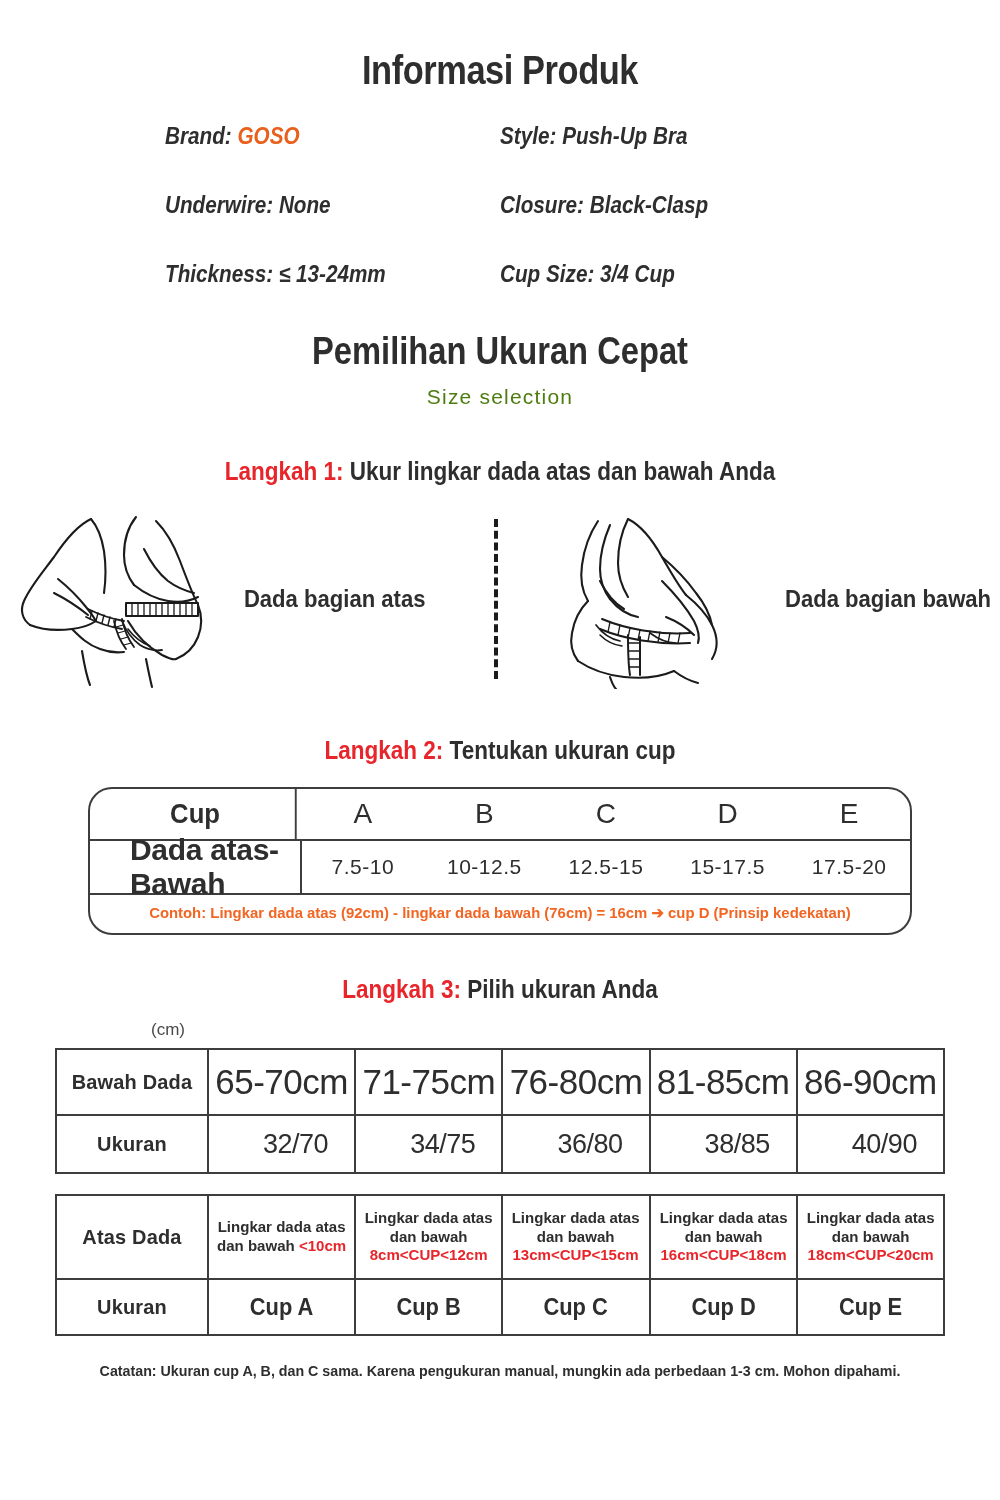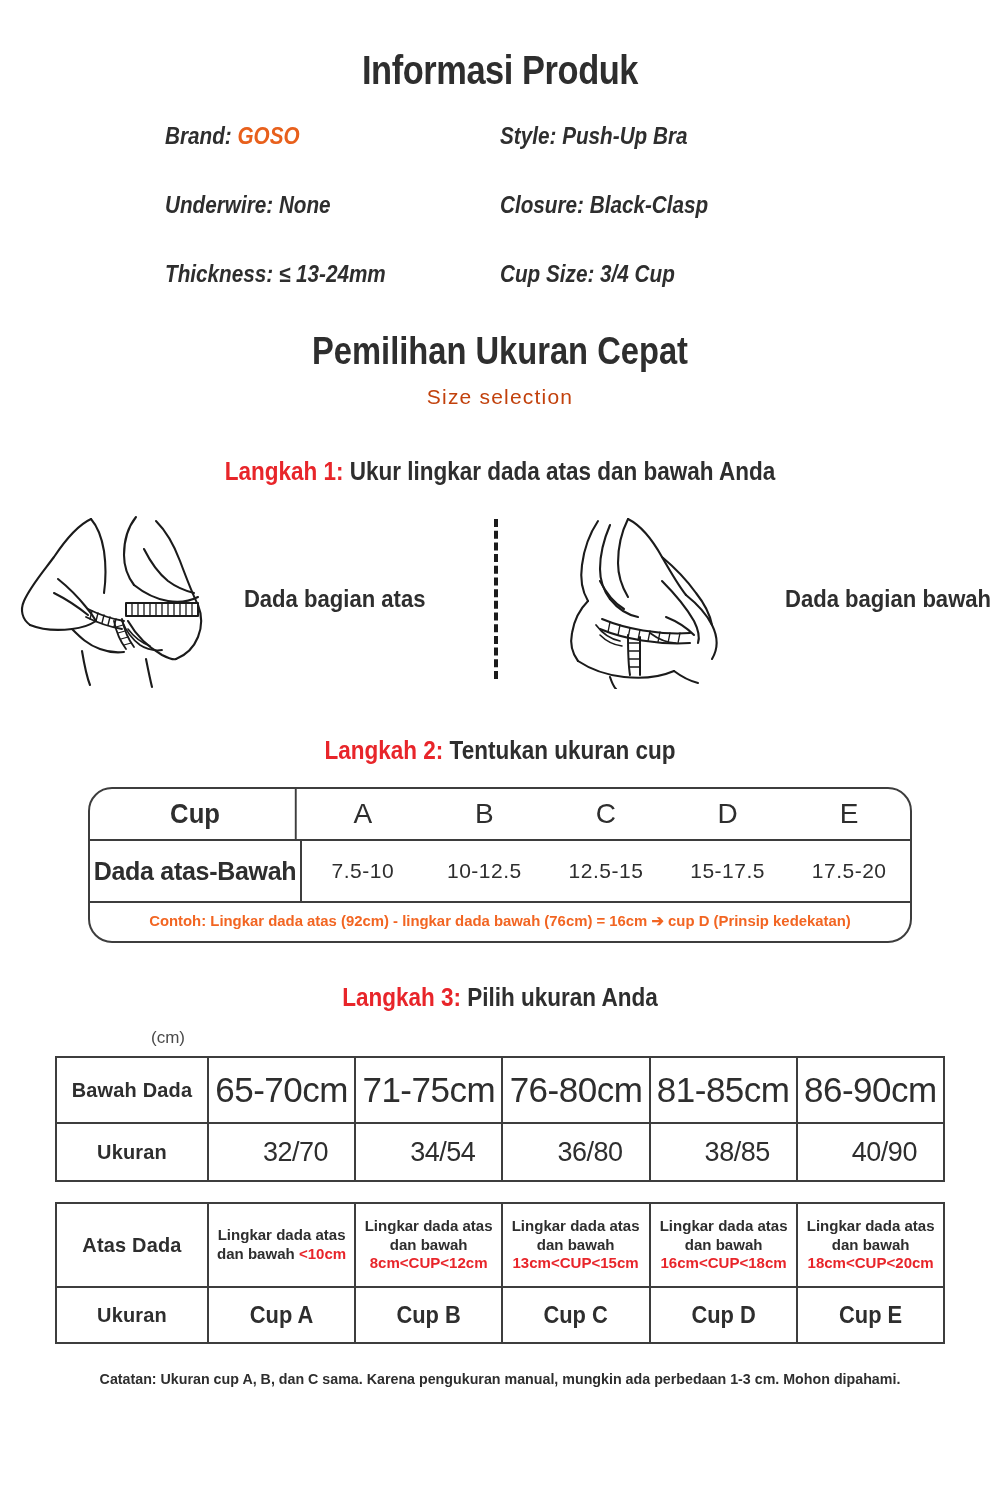--- a/index.html
+++ b/index.html
@@ -52,21 +52,21 @@
     text-align:center;
     font-size:38px;
     font-weight:bold;
     color:#2e2e2e;
     margin-top:42px;
     transform:scaleX(0.86);
   }
   .section-sub{
     text-align:center;
     font-size:21px;
-    color:#c2410c;
+    color:#4d7c0f;
     letter-spacing:1.2px;
     margin-top:12px;
     font-weight:normal;
   }
 
   
   .step-head{
     text-align:center;
     font-size:25px;
     font-weight:bold;
@@ -118,21 +118,21 @@
   .t2-label{
     width:212px;
     flex:0 0 212px;
     border-right:2px solid #3d3d3d;
     display:flex;align-items:center;justify-content:center;
     font-weight:bold;
     color:#2e2e2e;
     box-sizing:border-box;
   }
   .t2-head .t2-label{font-size:27px;height:50px;transform:scaleX(0.95);}
-  .t2-data .t2-label{font-size:25px;height:60px;letter-spacing:-0.3px;}
+  .t2-data .t2-label{font-size:30px;height:52px;letter-spacing:-0.3px;padding-left:40px;}
   .t2-cells{flex:1;display:flex;}
   .t2-cell{
     flex:1;
     display:flex;align-items:center;justify-content:center;
     color:#2e2e2e;
   }
   .t2-head .t2-cell{font-size:28px;font-weight:normal;}
   .t2-data .t2-cell{font-size:21px;font-weight:normal;letter-spacing:0.5px;}
   .t2-note{
     text-align:center;
@@ -388,21 +388,21 @@
       <td class="lab">Bawah Dada</td>
       <td class="val">65-70cm</td>
       <td class="val">71-75cm</td>
       <td class="val">76-80cm</td>
       <td class="val">81-85cm</td>
       <td class="val">86-90cm</td>
     </tr>
     <tr>
       <td class="lab">Ukuran</td>
       <td class="sz">32/70</td>
-      <td class="sz">34/54</td>
+      <td class="sz">34/75</td>
       <td class="sz">36/80</td>
       <td class="sz">38/85</td>
       <td class="sz">40/90</td>
     </tr>
   </tbody>
     </table>
 
   <table class="t3 t3b">
     <tbody>
         <tr>

